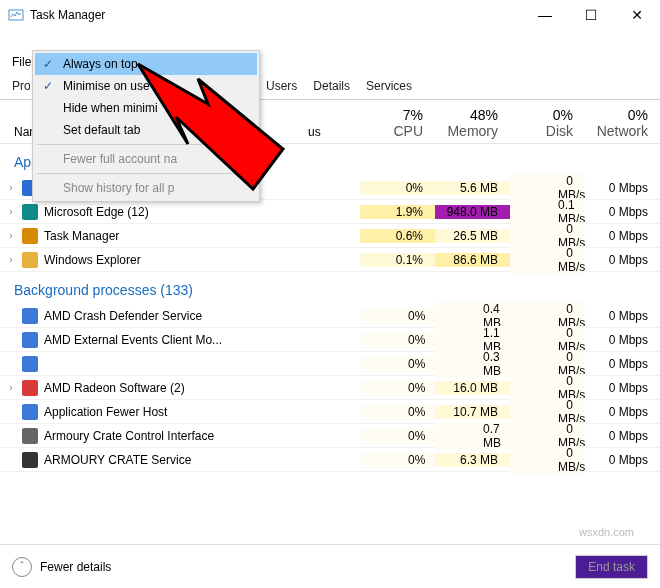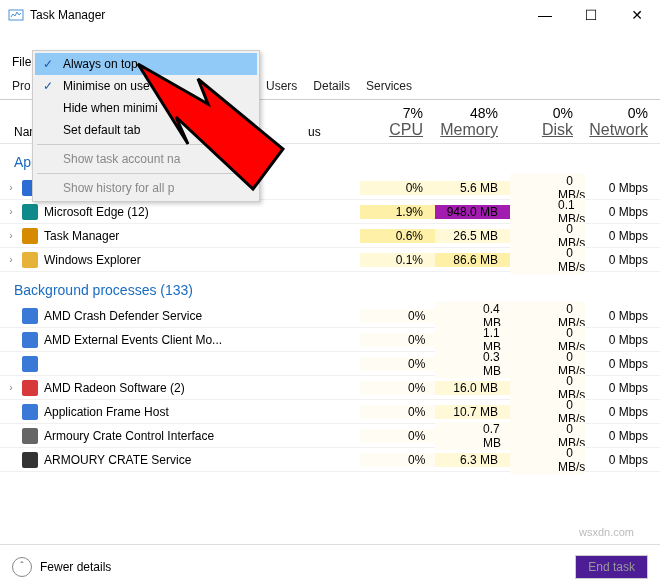--- a/index.html
+++ b/index.html
@@ -18,21 +18,21 @@
   .dd-item { display: flex; align-items: center; height: 22px; padding-left: 4px; gap: 6px; }
   .dd-item.highlight { background: #91c9f7; }
   .dd-check { width: 18px; display: flex; justify-content: center; color: #1a5da6; }
   .dd-sep { height: 1px; background: #ccc; margin: 3px 2px; }
   .dd-item.disabled { color: #888; }
   .dd-sub { margin-left: auto; margin-right: 6px; color: #555; }
   .header-row { display: flex; height: 44px; border-bottom: 1px solid #e5e5e5; align-items: flex-end; padding-bottom: 4px; }
   .col-name { flex: 1; padding-left: 14px; }
   .col { width: 75px; text-align: right; padding-right: 12px; }
   .col .pct { font-size: 14px; }
-  .col .lbl { color: #555; font-size: 16px; text-decoration: underline; }
+  .col .lbl { color: #555; font-size: 14px; }
   .group-title { color: #1a6cc0; font-size: 14px; padding: 10px 14px 6px; }
   .row { display: flex; height: 24px; align-items: center; border-bottom: 1px solid #f0f0f0; }
   .row .name { flex: 1; display: flex; align-items: center; gap: 6px; padding-left: 6px; }
   .exp { width: 10px; color: #888; font-size: 10px; display: inline-block; text-align: center; }
   .ico { width: 16px; height: 16px; border-radius: 2px; display: inline-block; }
   .cell { width: 75px; text-align: right; padding-right: 12px; font-size: 12px; }
   .h0 { background: #fffdf3; padding-left: 48px; }
   .h1 { background: #fff9d8; }
   .h2 { background: #fff0a8; }
   .h3 { background: #a21caf; }
@@ -79,21 +79,21 @@
     <span>Hide when minimi</span>
   </div>
   <div class="dd-item">
     <span class="dd-check"></span>
     <span>Set default tab</span>
     <span class="dd-sub">▸</span>
   </div>
   <div class="dd-sep"></div>
   <div class="dd-item disabled">
     <span class="dd-check"></span>
-    <span>Show task account na</span>
+    <span>Fewer full account na</span>
   </div>
   <div class="dd-sep"></div>
   <div class="dd-item disabled">
     <span class="dd-check"></span>
     <span>Show history for all p</span>
   </div>
 </div>
 
 <div class="tabs">
   <div class="tab" style="width:26px;overflow:hidden">Proc</div>
@@ -222,21 +222,21 @@
       <div style="width:52px"></div>
       <div class="cell h0">0%</div>
       <div class="cell h1">16.0 MB</div>
       <div class="cell h0">0 MB/s</div>
       <div class="cell">0 Mbps</div>
     </div>
     <div class="row">
       <div class="name">
         <span class="exp"></span>
         <span class="ico" style="background:#3a7ad6"></span>
-        <span>Application Frame Host</span>
+        <span>Application Fewer Host</span>
       </div>
       <div style="width:52px"></div>
       <div class="cell h0">0%</div>
       <div class="cell h1">10.7 MB</div>
       <div class="cell h0">0 MB/s</div>
       <div class="cell">0 Mbps</div>
     </div>
     <div class="row">
       <div class="name">
         <span class="exp"></span>

